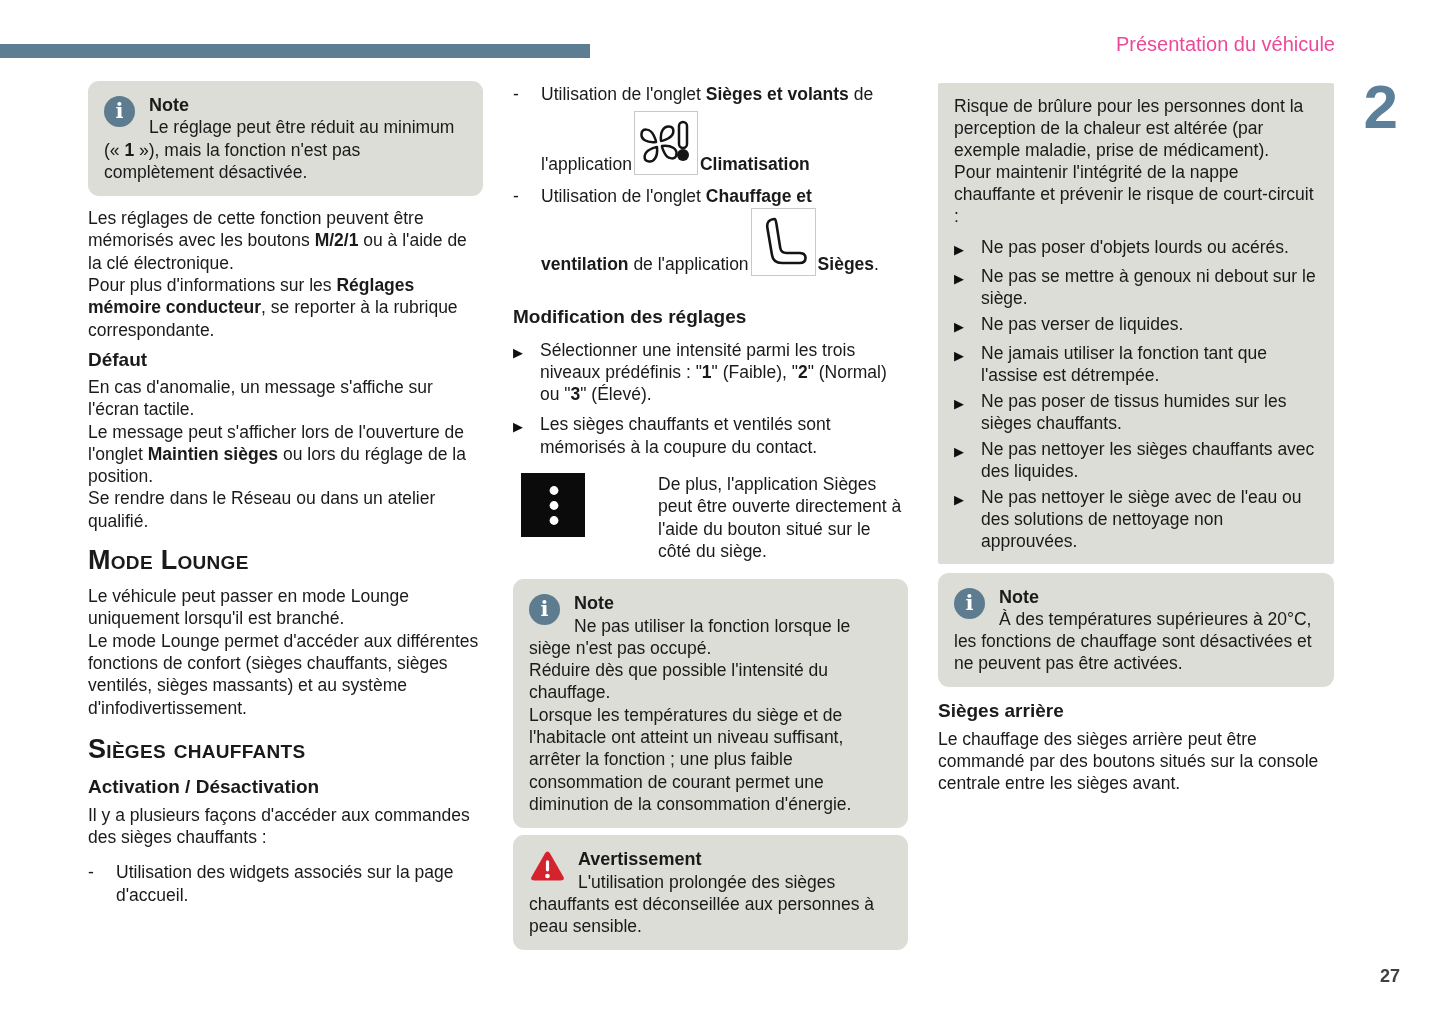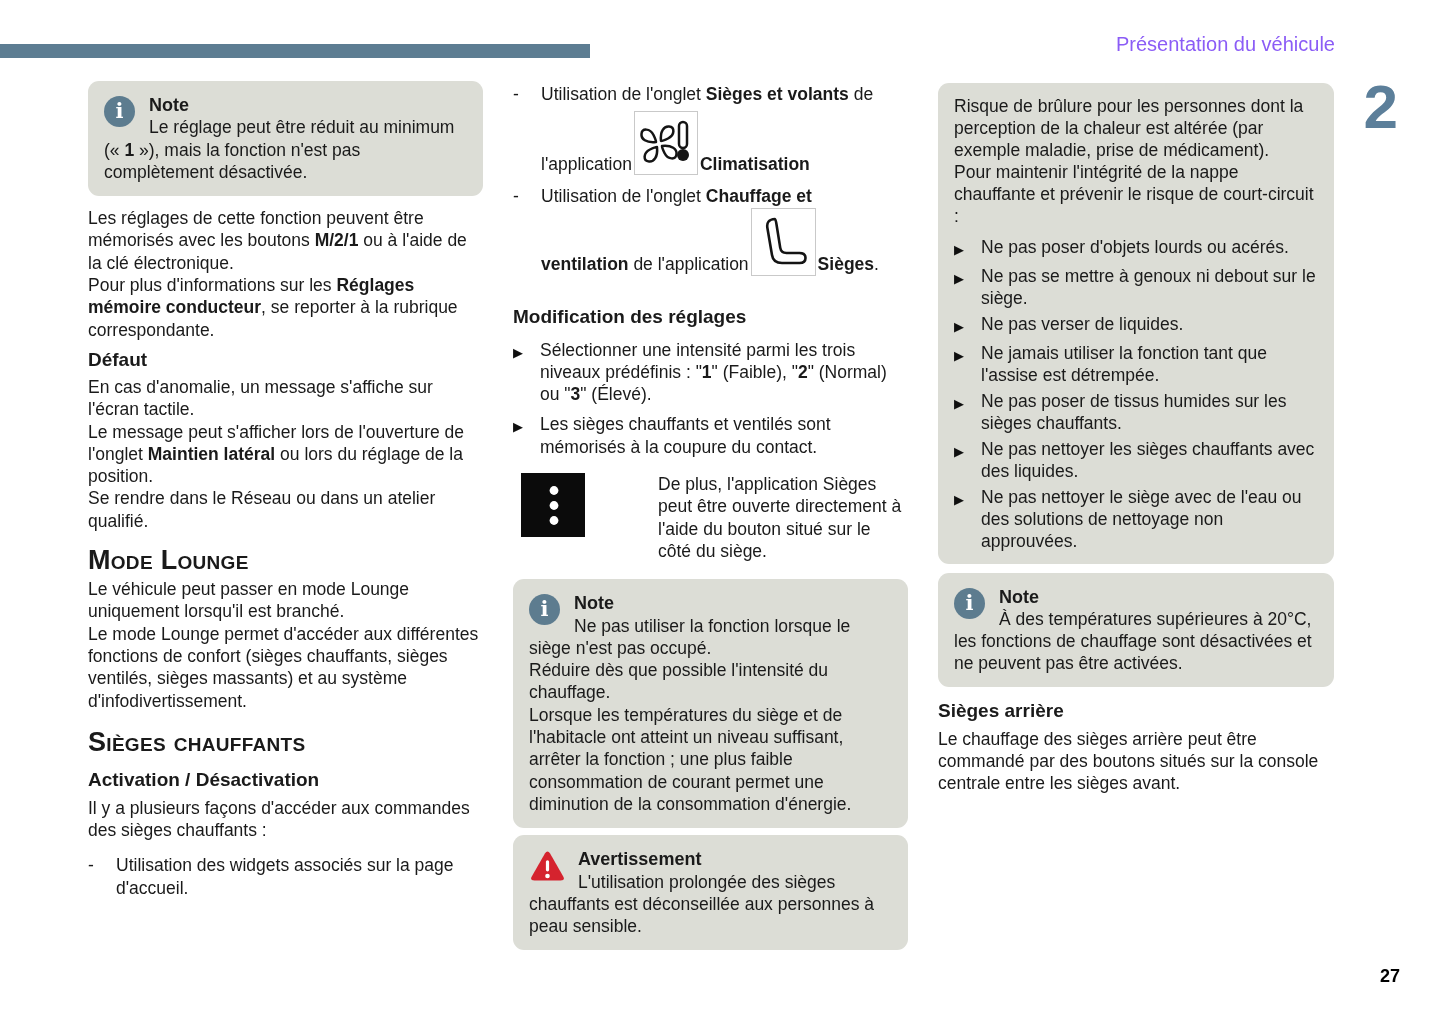--- a/index.html
+++ b/index.html
@@ -3,23 +3,23 @@
 <meta charset="utf-8">
 <style>
   html,body { margin:0; padding:0; }
   body {
     width:1445px; height:1018px; background:#ffffff; position:relative;
     font-family:"Liberation Sans", sans-serif; color:#1a1a1a;
     overflow:hidden;
   }
   .b { font-weight:700; }
   .topbar { position:absolute; left:0; top:44px; width:590px; height:14px; background:#5d7d92; }
-  .running-header { position:absolute; top:33px; right:110px; font-size:20px; color:#8b5cf6; }
+  .running-header { position:absolute; top:33px; right:110px; font-size:20px; color:#ec4899; }
   .chapter-num { position:absolute; top:78px; right:47px; font-size:62px; line-height:58px; font-weight:700; color:#5c7f9a; }
-  .page-num { position:absolute; top:966px; right:45px; font-size:18px; font-weight:700; color:#000000; }
+  .page-num { position:absolute; top:966px; right:45px; font-size:18px; font-weight:700; color:#404040; }
 
   .col { position:absolute; width:395px; font-size:17.5px; line-height:22.3px; }
   #col1 { left:88px;  top:81px; }
   #col2 { left:513px; top:83px; }
   #col3 { left:938px; top:83px; width:396px; line-height:22px; }
 
   .para { margin:0; }
   .h2 { font-size:27px; line-height:33px; font-weight:700; font-variant:small-caps; letter-spacing:.3px; }
   .h3 { font-size:19px; line-height:24px; font-weight:700; }
 
@@ -40,21 +40,21 @@
   .arrow { width:27px; flex:none; font-family:"DejaVu Sans", sans-serif; font-size:13px; padding-top:3px; color:#0f0f0f; }
   .atext { flex:1; }
 
   .appicon { display:inline-flex; align-items:center; justify-content:center; border:1px solid #c9c9c9; background:#fff; flex:none; }
   .icon-row { display:flex; align-items:flex-end; gap:2px; }
 
   .dots-row { display:flex; padding-left:8px; }
   .dots-box { flex:none; width:64px; height:64px; }
   .dots-text { margin-left:73px; width:252px; }
 
-  .bigbox { background:#dcddd6; border-radius:11px; padding:12px 16px; }
+  .bigbox { background:#dcddd6; border-radius:2px; padding:12px 16px; }
   .bigbox .arrow-item { margin-top:4px; }
 </style>
 </head>
 <body>
 
 <div>
 
   <div class="topbar"></div>
   <div class="running-header">Présentation du véhicule</div>
   <div class="chapter-num">2</div>
@@ -66,25 +66,25 @@
       <span class="info-icon"><span>i</span></span>
       <div class="box-title">Note</div>
       <div><span>Le réglage peut être réduit au minimum (« </span><span class="b">1</span><span> »), mais la fonction n'est pas complètement désactivée.</span></div>
     </div>
 
     <div class="para" style="margin-top:11px"><span>Les réglages de cette fonction peuvent être mémorisés avec les boutons </span><span class="b">M/2/1</span><span> ou à l'aide de la clé électronique.</span></div>
     <div class="para"><span>Pour plus d'informations sur les </span><span class="b">Réglages mémoire conducteur</span><span>, se reporter à la rubrique correspondante.</span></div>
 
     <div class="h3" style="margin-top:7px">Défaut</div>
     <div class="para" style="margin-top:4px"><span>En cas d'anomalie, un message s'affiche sur l'écran tactile.</span></div>
-    <div class="para"><span>Le message peut s'afficher lors de l'ouverture de l'onglet </span><span class="b">Maintien latéral</span><span> ou lors du réglage de la position.</span></div>
+    <div class="para"><span>Le message peut s'afficher lors de l'ouverture de l'onglet </span><span class="b">Maintien sièges</span><span> ou lors du réglage de la position.</span></div>
     <div class="para"><span>Se rendre dans le Réseau ou dans un atelier qualifié.</span></div>
 
     <div class="h2" style="margin-top:12px">Mode Lounge</div>
-    <div class="para" style="margin-top:1px"><span>Le véhicule peut passer en mode Lounge uniquement lorsqu'il est branché.</span></div>
+    <div class="para" style="margin-top:8px"><span>Le véhicule peut passer en mode Lounge uniquement lorsqu'il est branché.</span></div>
     <div class="para"><span>Le mode Lounge permet d'accéder aux différentes fonctions de confort (sièges chauffants, sièges ventilés, sièges massants) et au système d'infodivertissement.</span></div>
 
     <div class="h2" style="margin-top:14px">Sièges chauffants</div>
     <div class="h3" style="margin-top:9px">Activation / Désactivation</div>
     <div class="para" style="margin-top:5px"><span>Il y a plusieurs façons d'accéder aux commandes des sièges chauffants :</span></div>
 
     <div class="dash-item" style="margin-top:13px">
       <span class="dash">-</span>
       <span class="indent"><span>Utilisation des widgets associés sur la page d'accueil.</span></span>
     </div>

